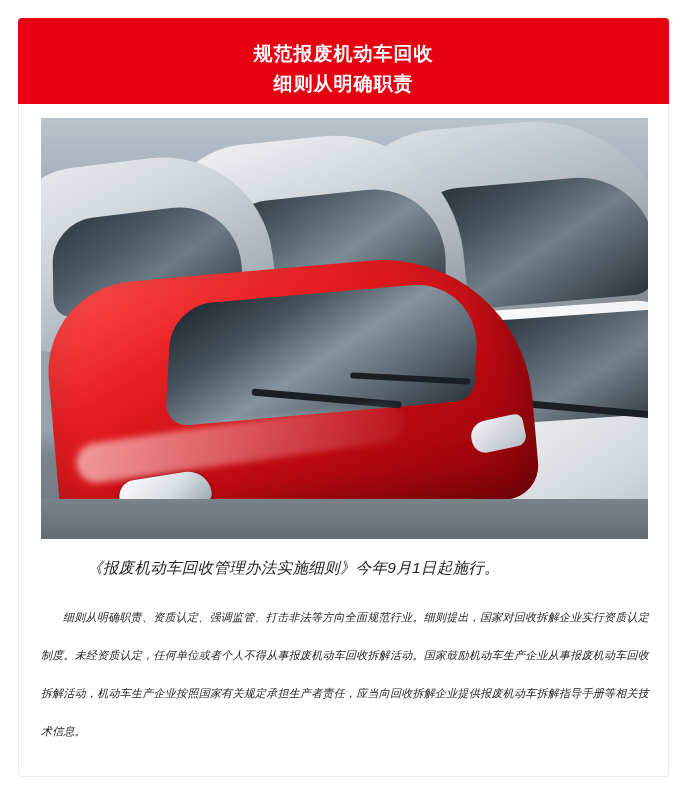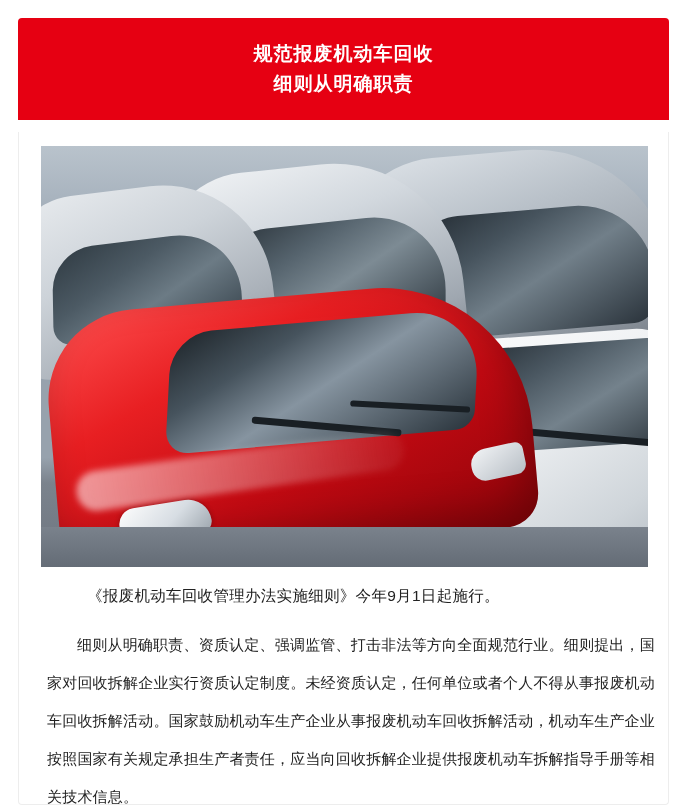--- a/index.html
+++ b/index.html
@@ -39,28 +39,29 @@
     font-size: 19px;
     font-weight: bold;
     letter-spacing: 1px;
     line-height: 30px;
     text-align: right;
   }
   
   .card {
     position: absolute;
     left: 18px;
-    top: 132px;
+    top: 104px;
     width: 651px;
     height: 673px;
     background: #ffffff;
     border: 1px solid #ededed;
     border-top: none;
     box-sizing: border-box;
     border-radius: 0 0 4px 4px;
+    font-style: italic;
   }
   
   .photo-wrap {
     position: absolute;
     left: 22px;
     top: 14px;
     width: 607px;
     height: 421px;
     overflow: hidden;
     background: #8a9099;
@@ -210,27 +211,26 @@
     font-size: 15.5px;
     color: #222222;
     line-height: 28px;
     letter-spacing: 0.3px;
   }
   .body-text {
     position: absolute;
     left: 22px;
     top: 494px;
     width: 608px;
-    font-size: 15px;
+    font-size: 11px;
     color: #222222;
     line-height: 38px;
     letter-spacing: 0.2px;
     text-align: justify;
     text-indent: 2em;
-    margin-left: 6px;
   }
 </style>
 </head>
 <body>
 
 <div class="page">
 
   <div class="banner">
     <div class="banner-line">规范报废机动车回收</div>
     <div class="banner-line">细则从明确职责</div>

